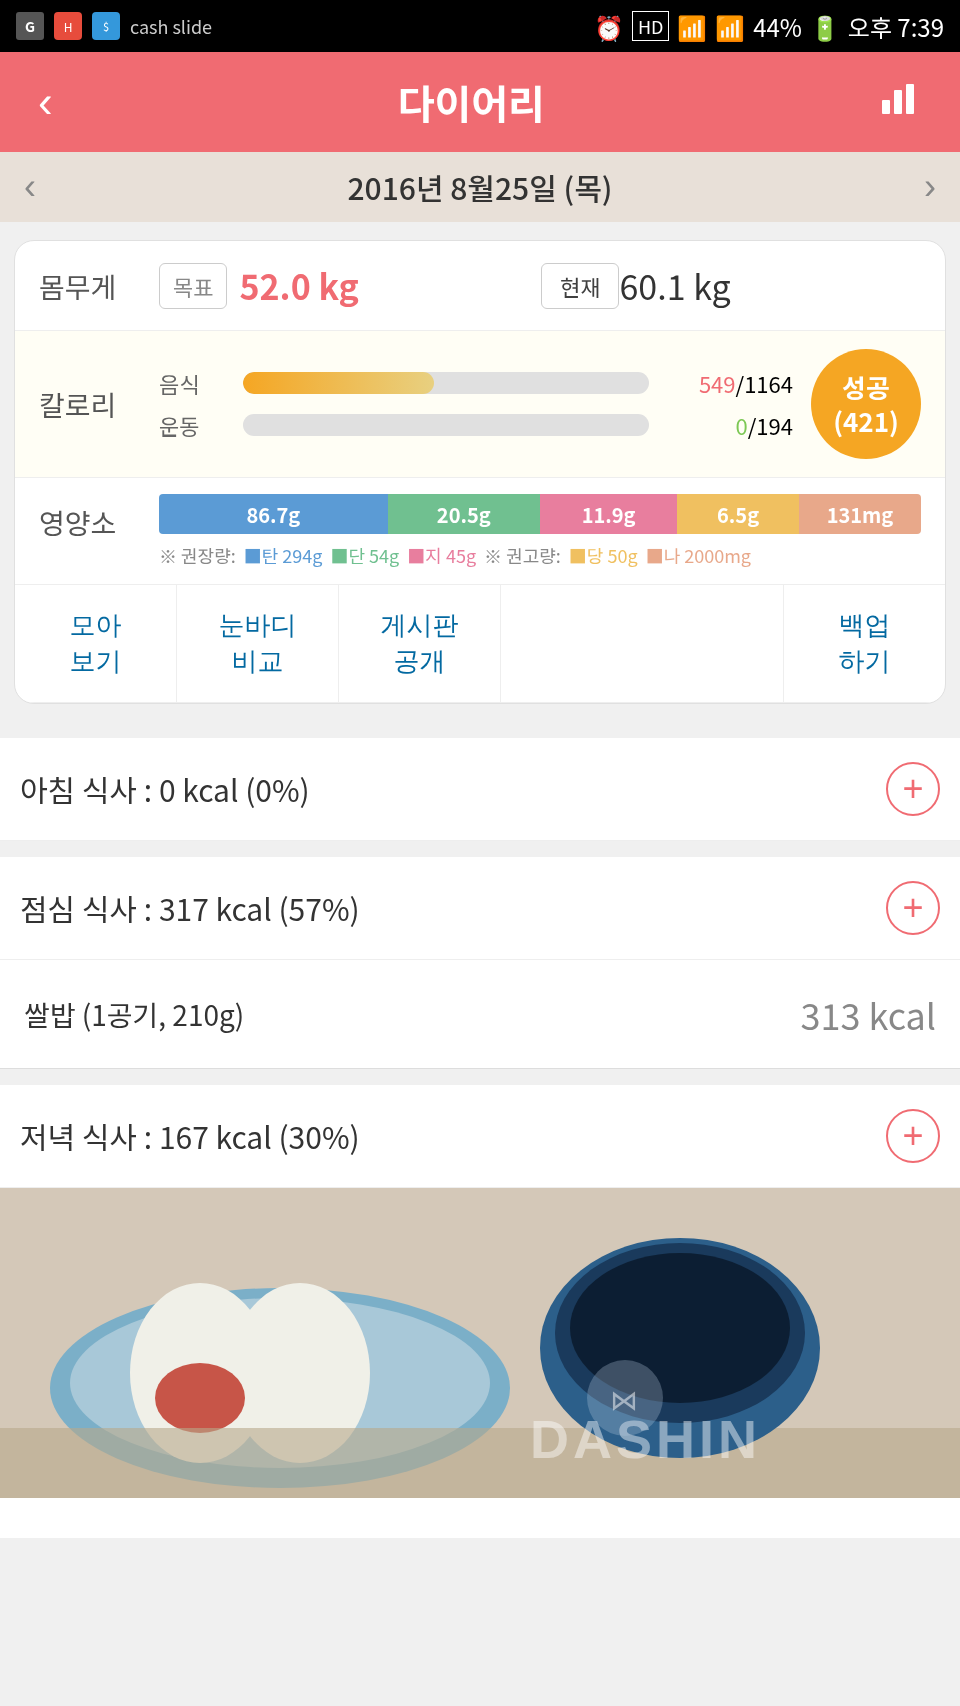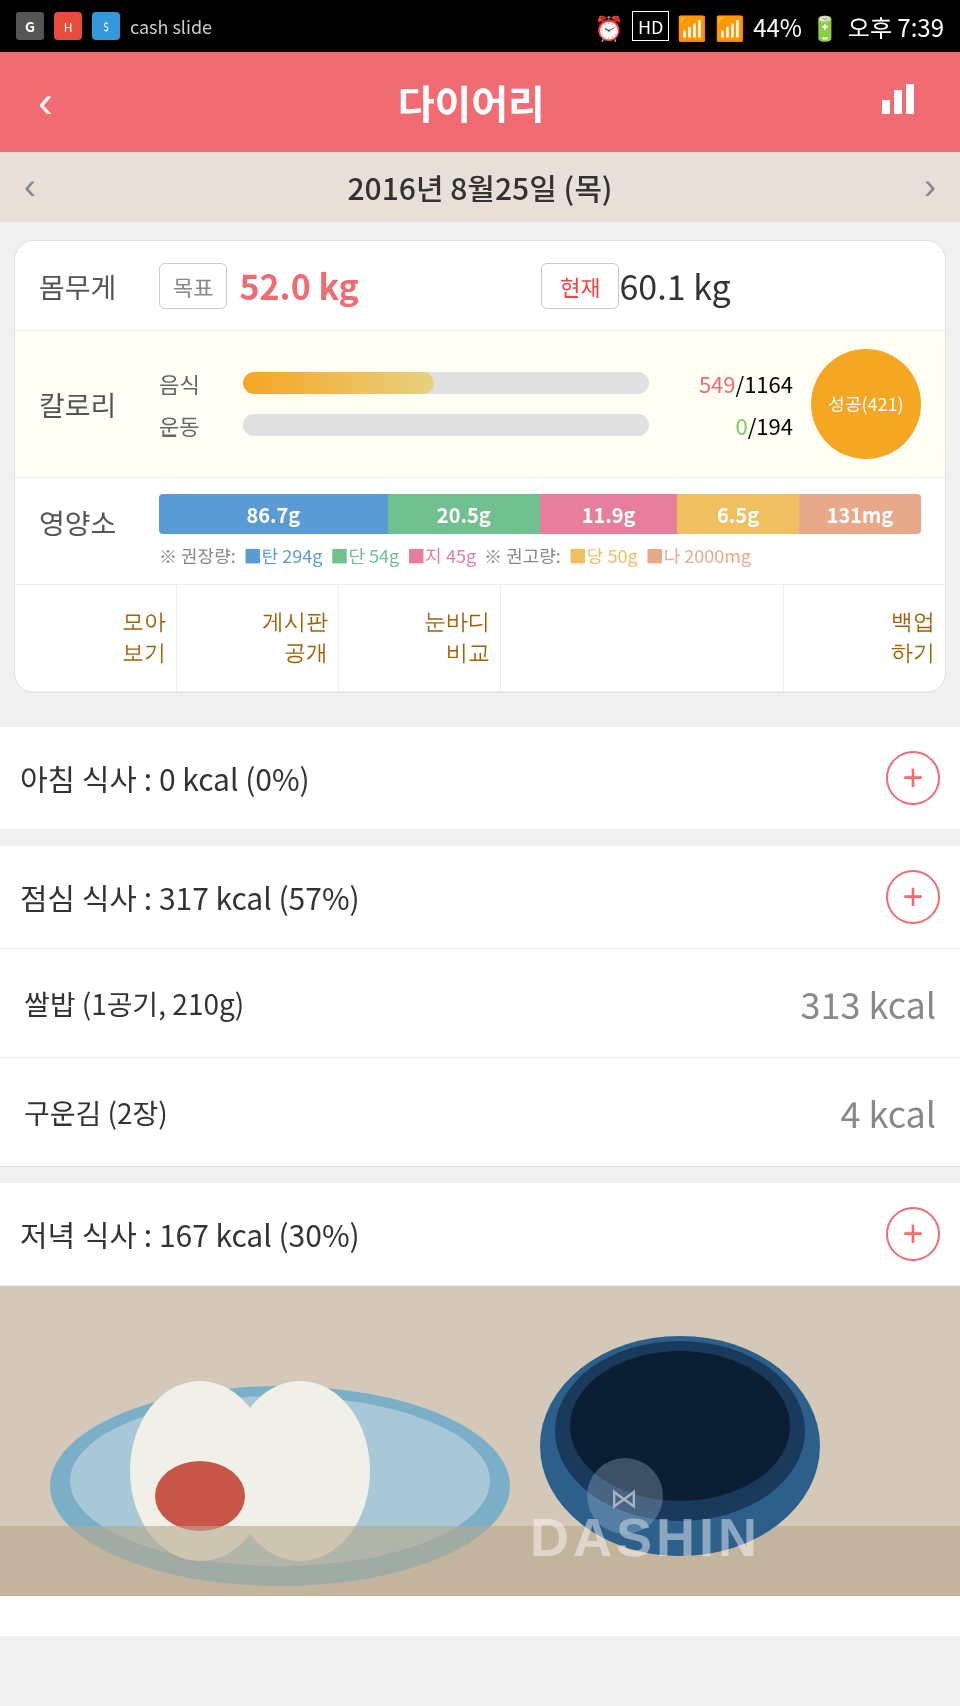--- a/index.html
+++ b/index.html
@@ -125,21 +125,21 @@
       font-size: 34px;
       color: #f06b72;
       font-weight: bold;
       flex: 1;
     }
     .weight-badge2 {
       border: 1px solid #ccc;
       border-radius: 6px;
       padding: 6px 18px;
       font-size: 22px;
-      color: #ef4444;
+      color: #404040;
     }
     .weight-current {
       font-size: 34px;
       color: #333;
       flex: 1;
     }
 
     
     .calories-row {
       background: #fffef5;
@@ -188,25 +188,26 @@
       text-align: right;
     }
     .cal-numbers .used { color: #f06b72; }
     .cal-numbers .green { color: #7dc855; }
     .success-badge {
       background: #f5a623;
       border-radius: 50%;
       width: 110px;
       height: 110px;
       display: flex;
+      flex-direction: column;
       align-items: center;
       justify-content: center;
       color: #fff;
-      font-size: 18px;
-      font-weight: normal;
+      font-size: 26px;
+      font-weight: bold;
       margin-left: 18px;
       flex-shrink: 0;
       line-height: 1.3;
     }
 
     
     .nutrition-row {
       padding: 16px 24px;
       border-bottom: 1px solid #eee;
       display: flex;
@@ -249,23 +250,23 @@
     .nutrition-note span { margin-right: 4px; }
 
     
     .action-row {
       display: flex;
       border-bottom: 1px solid #eee;
     }
     .action-btn {
       flex: 1;
       padding: 22px 10px;
-      text-align: right;
-      font-size: 22px;
-      color: #a16207;
+      text-align: center;
+      font-size: 26px;
+      color: #0369a1;
       border: none;
       background: none;
       cursor: pointer;
       border-right: 1px solid #eee;
       line-height: 1.4;
     }
     .action-btn:last-child { border-right: none; }
     .action-btn-empty {
       flex: 2;
       border-right: 1px solid #eee;
@@ -446,22 +447,22 @@
         <span style="color:#e87e9e;">■지 45g</span>
         <span>※ 권고량:</span>
         <span style="color:#f0c060;">■당 50g</span>
         <span style="color:#e8a88a;">■나 2000mg</span>
       </div>
     </div>
   </div>
 
   <div class="action-row">
     <button class="action-btn">모아<br>보기</button>
+    <button class="action-btn">눈바디<br>비교</button>
     <button class="action-btn">게시판<br>공개</button>
-    <button class="action-btn">눈바디<br>비교</button>
     <div class="action-btn-empty"></div>
     <button class="action-btn">백업<br>하기</button>
   </div>
 
 </div>
 
 <div class="divider"></div>
 <div class="section-header">
   <span class="section-title">아침 식사 : 0 kcal (0%)</span>
   <button class="add-btn">+</button>
@@ -471,24 +472,20 @@
 
 <div class="section-header">
   <span class="section-title">점심 식사 : 317 kcal (57%)</span>
   <button class="add-btn">+</button>
 </div>
 <div class="food-list">
   <div class="food-item">
     <span class="food-name">쌀밥 (1공기, 210g)</span>
     <span class="food-cal">313 kcal</span>
   </div>
-  <div class="food-item">
-    <span class="food-name">구운김 (2장)</span>
-    <span class="food-cal">4 kcal</span>
-  </div>
 </div>
 
 <div class="divider"></div>
 
 <div class="section-header">
   <span class="section-title">저녁 식사 : 167 kcal (30%)</span>
   <button class="add-btn">+</button>
 </div>
 
 <div class="photo-area">

